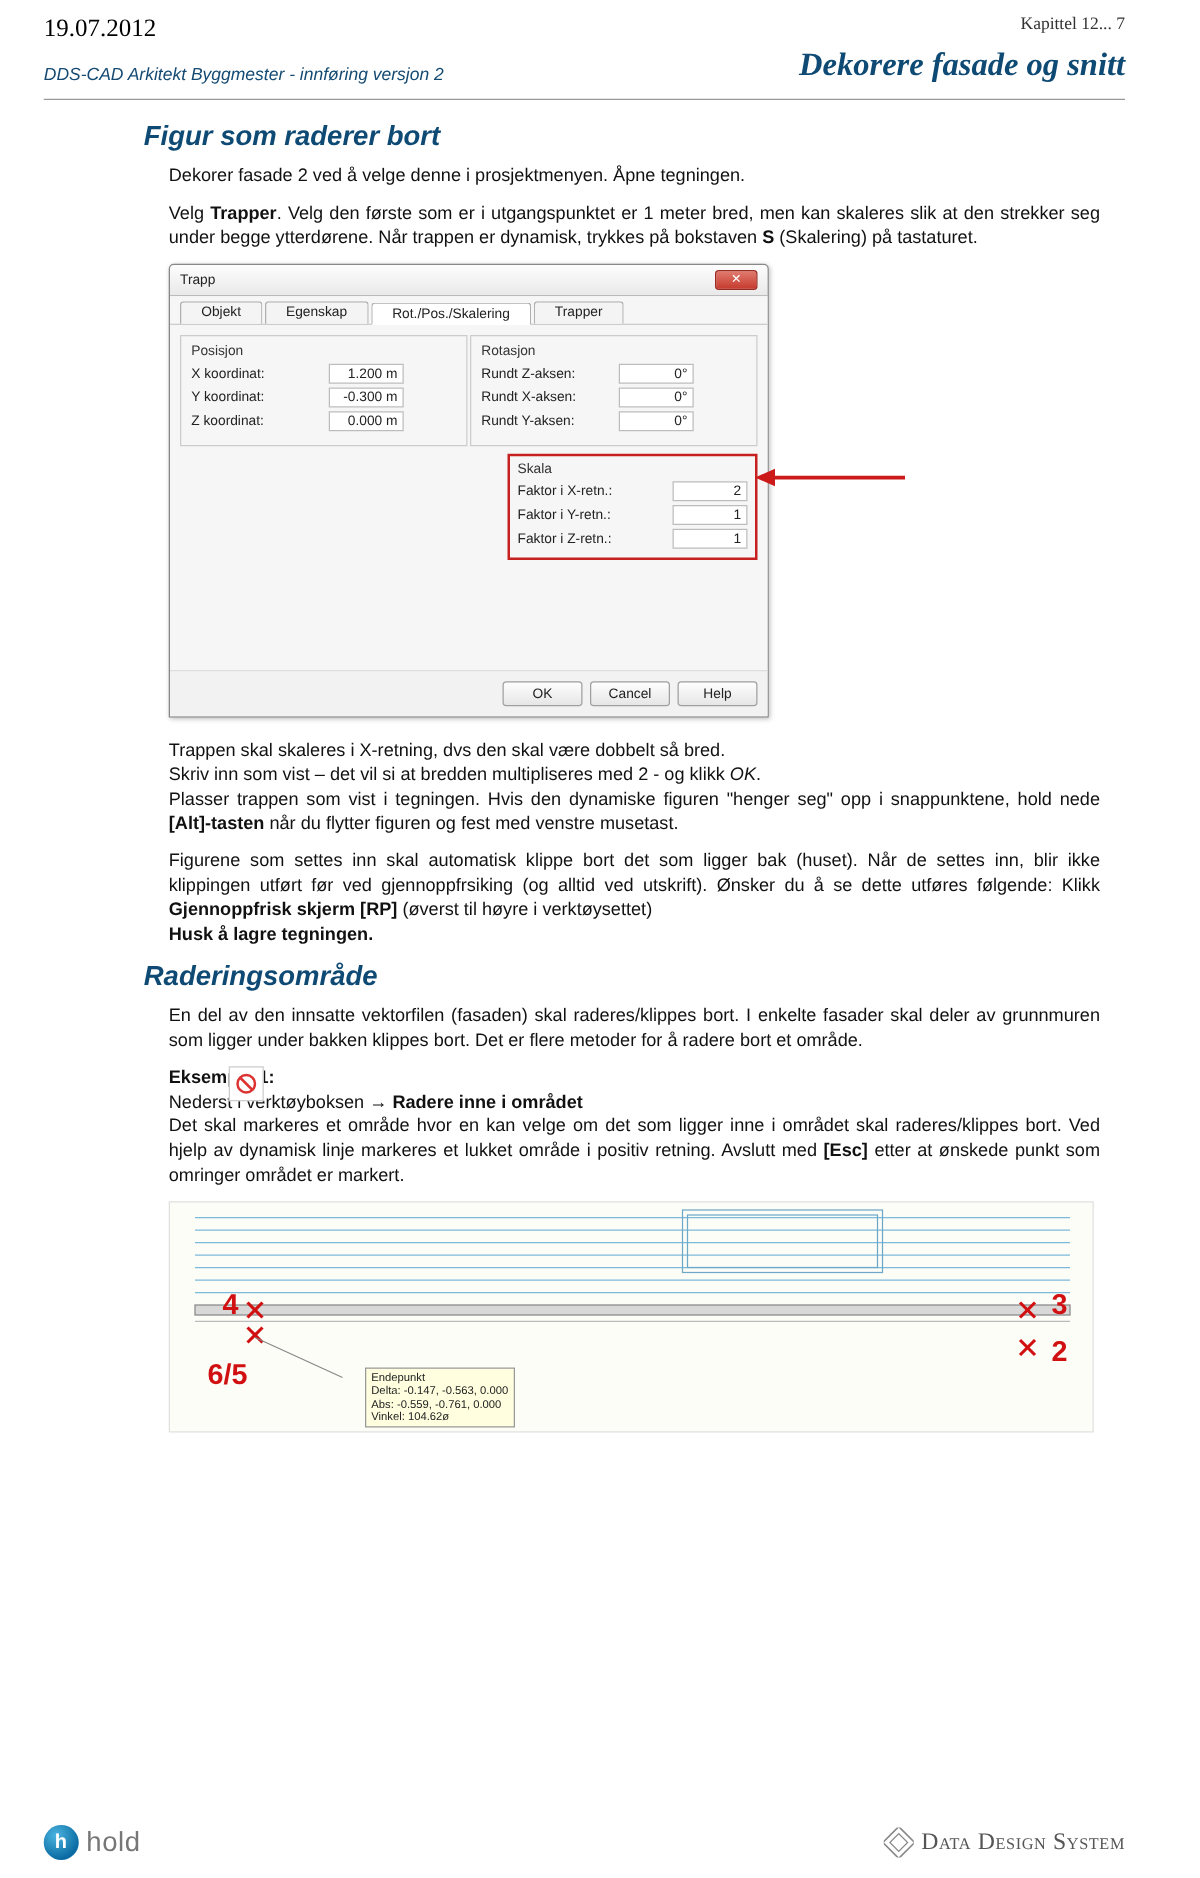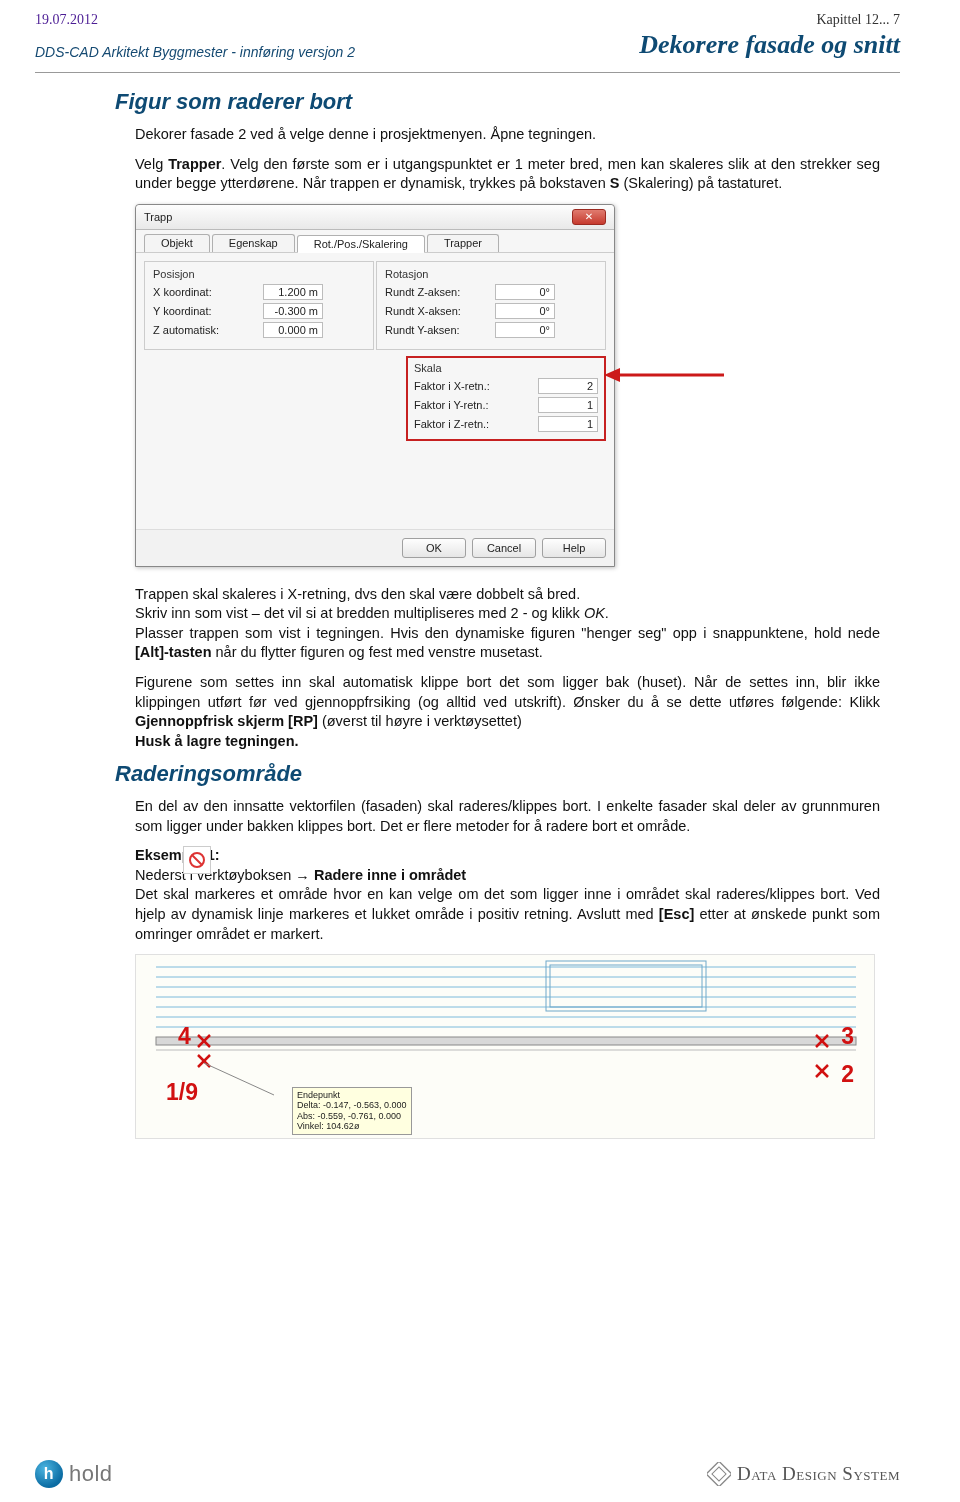--- a/index.html
+++ b/index.html
@@ -13,21 +13,21 @@
   }
   .page {
     padding: 12px 60px 0 35px;
   }
   .header {
     display: flex;
     justify-content: space-between;
     align-items: flex-start;
     margin-bottom: 2px;
   }
-  .header-left { font-size: 14px; color: #4c1d95; }
+  .header-left { font-size: 20px; color: #000000; }
   .header-right { font-size: 14px; color: #333; text-align: right; }
   .header-sub {
     display: flex;
     justify-content: space-between;
     align-items: flex-end;
     margin-bottom: 12px;
     color: #1b5a82;
   }
   .product-title {
     font-family: Verdana, Geneva, sans-serif;
@@ -308,21 +308,21 @@
               <span class="fieldset-legend">Posisjon</span>
               <div class="row">
                   <label>X koordinat:</label>
                   <div class="val">1.200 m</div>
                 </div>
               <div class="row">
                   <label>Y koordinat:</label>
                   <div class="val">-0.300 m</div>
                 </div>
               <div class="row">
-                  <label>Z automatisk:</label>
+                  <label>Z koordinat:</label>
                   <div class="val">0.000 m</div>
                 </div>
             </div>
           </div>
           <div style="flex:1">
             <div class="fieldset">
               <span class="fieldset-legend">Rotasjon</span>
               <div class="row">
                   <label>Rundt Z-aksen:</label>
                   <div class="val">0°</div>
@@ -419,21 +419,21 @@
             <line x1="74" y1="100" x2="62" y2="112"></line>
           <line x1="62" y1="80" x2="74" y2="92"></line>
             <line x1="74" y1="80" x2="62" y2="92"></line>
           <line x1="680" y1="80" x2="692" y2="92"></line>
             <line x1="692" y1="80" x2="680" y2="92"></line>
           <line x1="680" y1="110" x2="692" y2="122"></line>
             <line x1="692" y1="110" x2="680" y2="122"></line>
         </g>
         <line x1="68" y1="108" x2="138" y2="140" stroke="#888"></line>
       </svg>
-      <div class="red-num" style="left:30px; top:124px">1/9</div>
+      <div class="red-num" style="left:30px; top:124px">6/5</div>
       <div class="red-num" style="right:20px; top:106px">2</div>
       <div class="red-num" style="right:20px; top:68px">3</div>
       <div class="red-num" style="left:42px; top:68px">4</div>
       <div class="tooltip-box" style="left:156px; top:132px">Endepunkt
 Delta: -0.147, -0.563, 0.000
 Abs: -0.559, -0.761, 0.000
 Vinkel: 104.62ø</div>
     </div>
   </div>
 </div>

